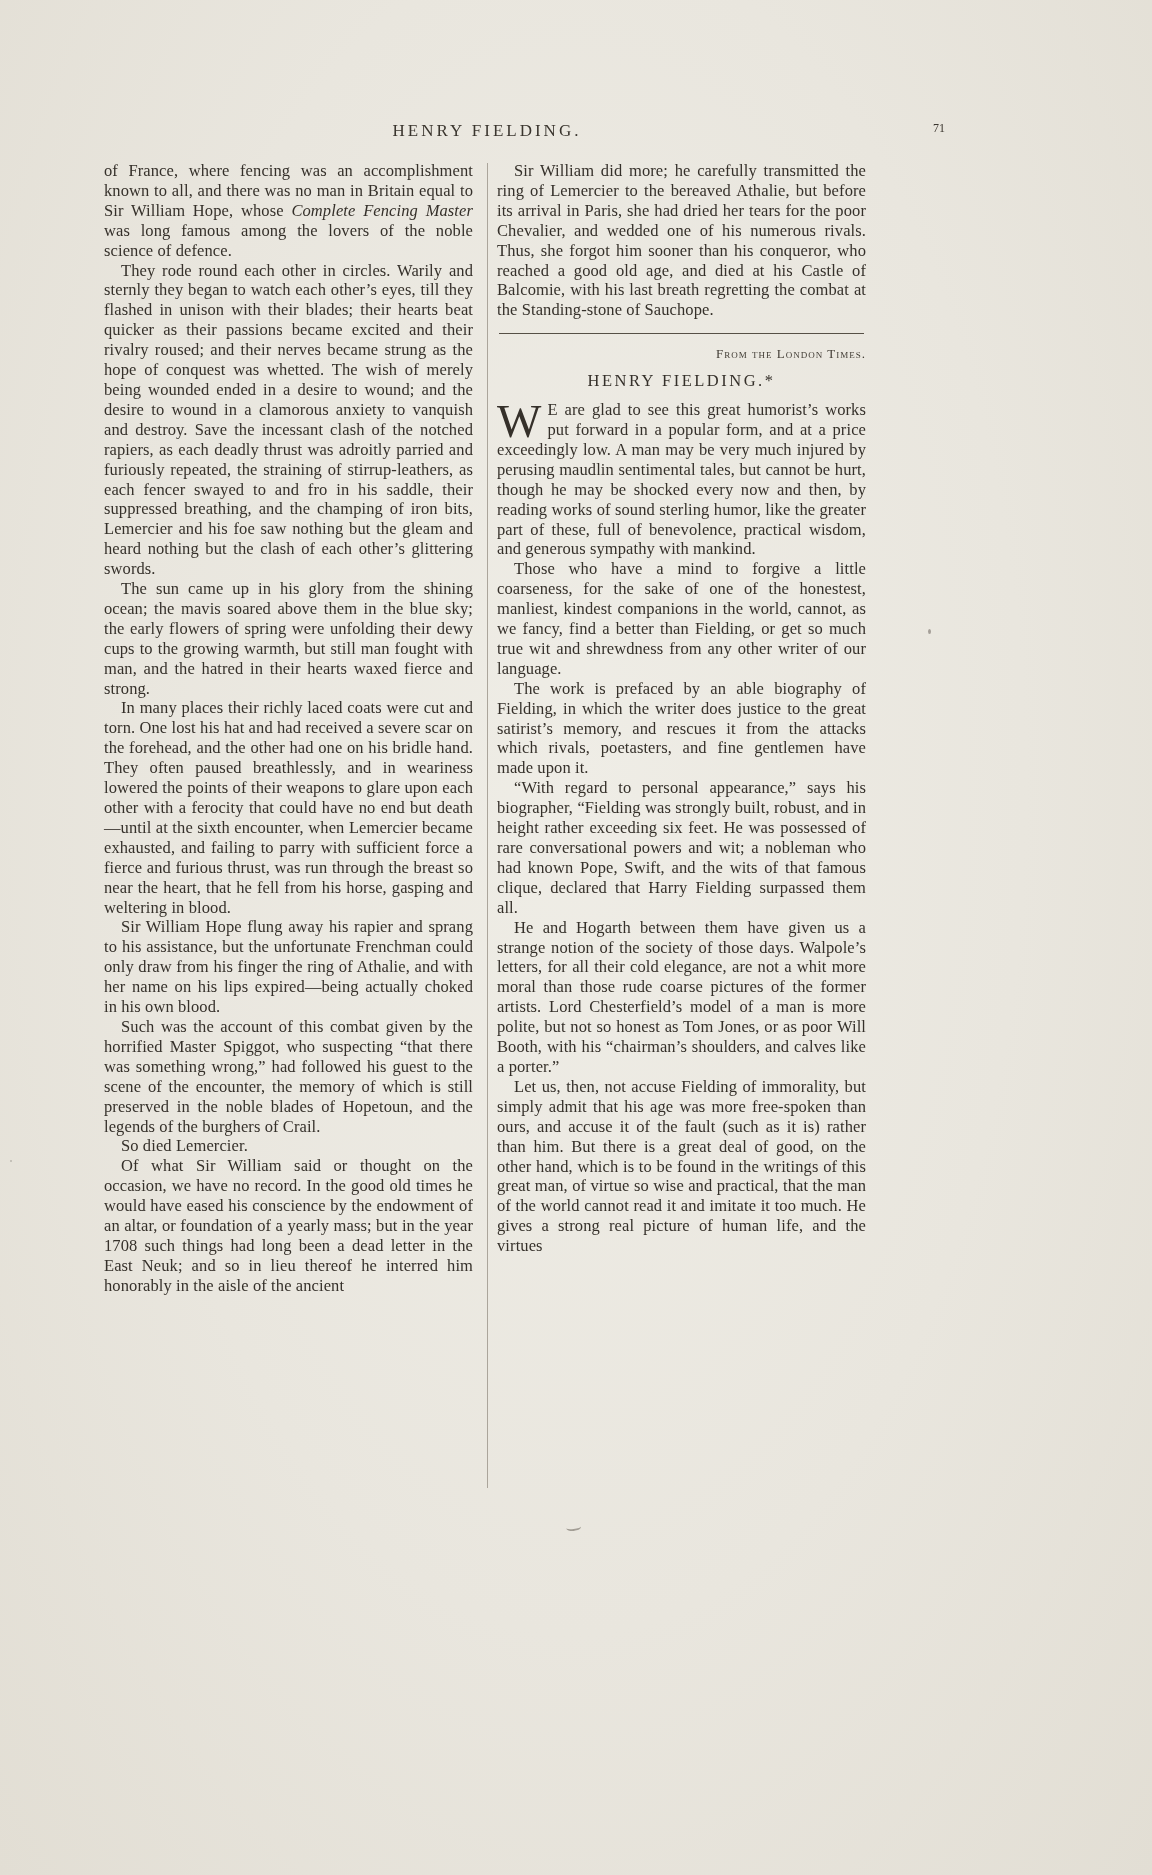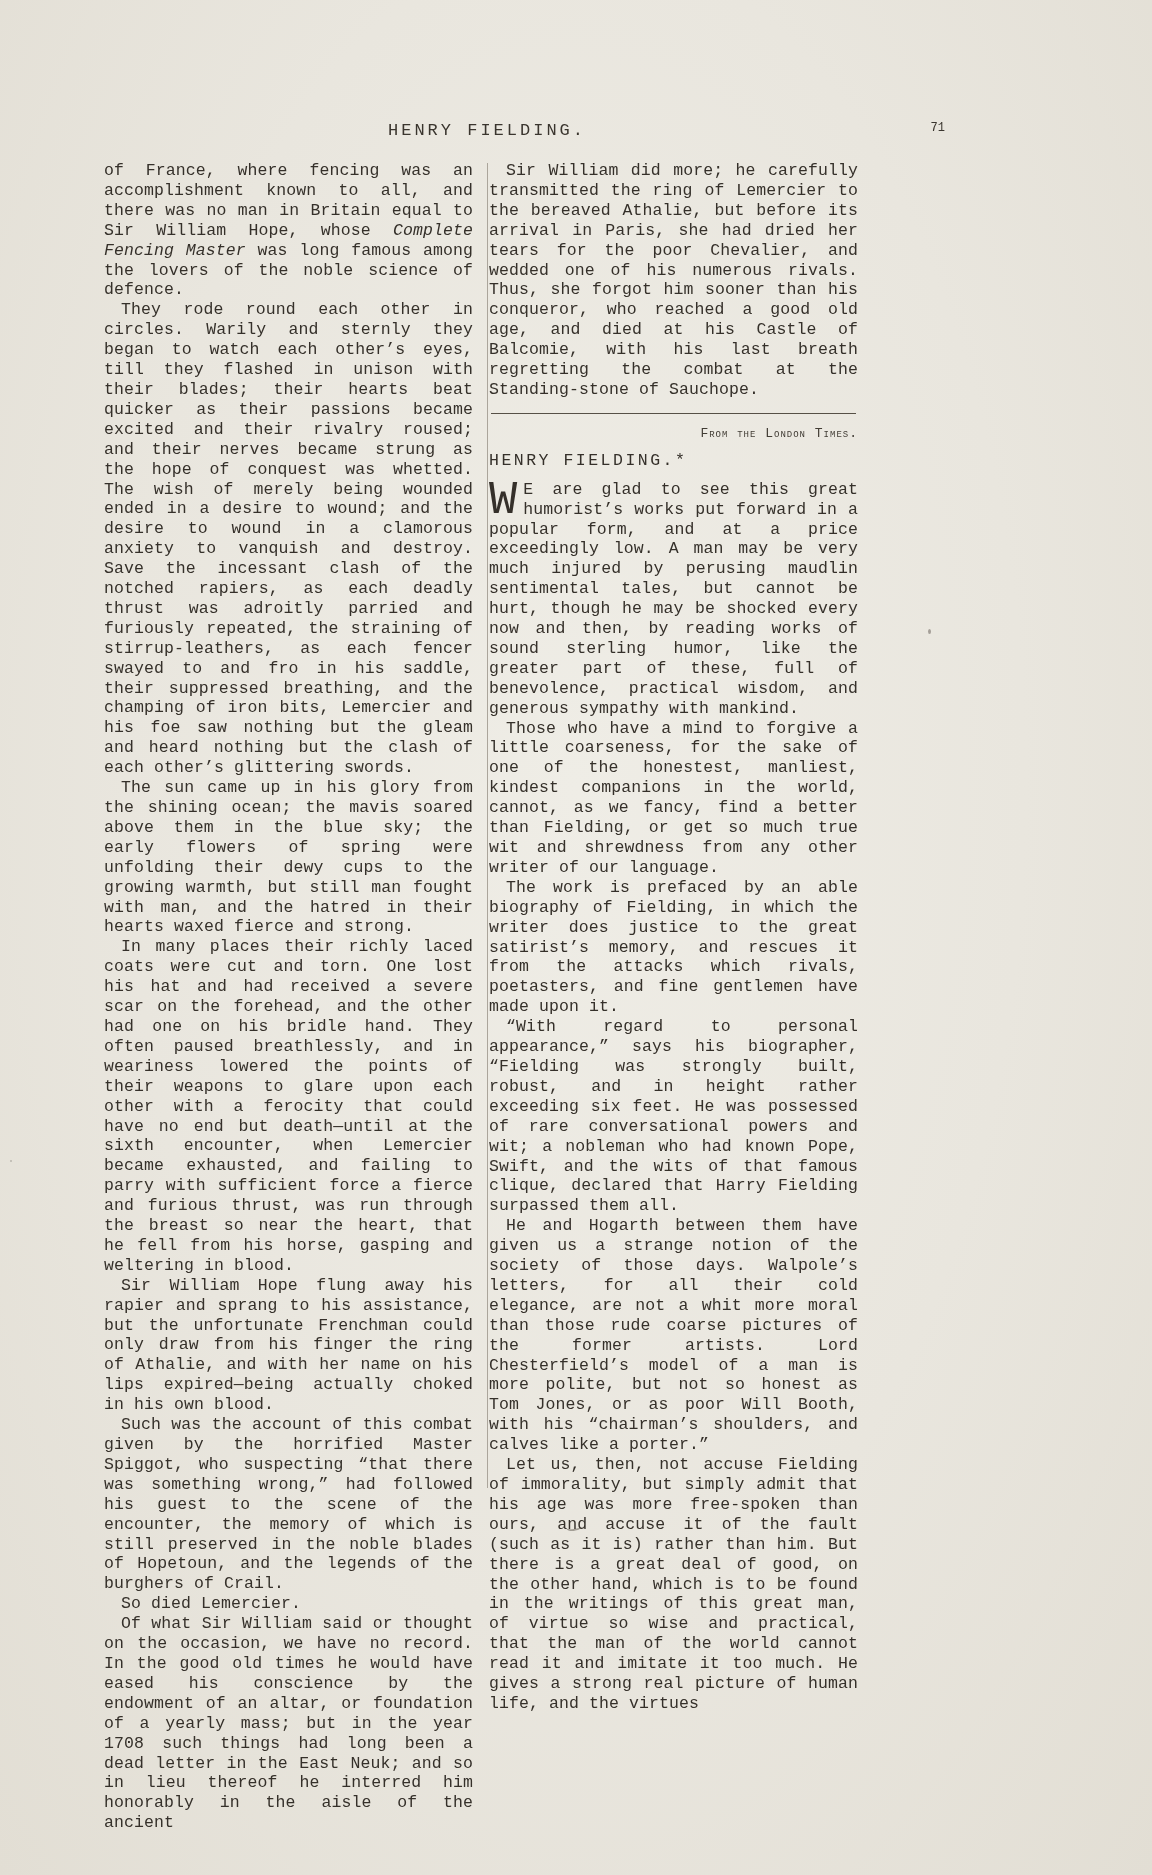--- a/index.html
+++ b/index.html
@@ -5,21 +5,21 @@
   * { box-sizing: border-box; }
   html, body { margin: 0; padding: 0; background: #f4f2ec; }
 
   .page {
     position: relative;
     width: 1152px;
     height: 1875px;
     margin: 0 auto;
     background: #ebe8e0;
     background-image: radial-gradient(ellipse at 50% 42%, #efede6 0%, #e9e6de 55%, #e2ded4 100%);
-    font-family: Liberation Mono, monospace;
+    font-family: Liberation Serif, serif;
     color: #35302a;
     overflow: hidden;
     padding-left: 36px;
   }
 
   .running-head {
     position: absolute;
     top: 121px;
     left: 104px;
     width: 766px;
@@ -38,21 +38,21 @@
     font-size: 12px;
     color: #3a352e;
   }
 
   .columns {
     position: absolute;
     top: 161px;
     left: 104px;
     width: 766px;
     display: flex;
-    gap: 16px;
+    gap: 24px;
   }
 
   .col {
     width: 369px;
     font-size: 16.5px;
     line-height: 19.9px;
     text-align: justify;
     letter-spacing: 0.1px;
   }
 
@@ -79,21 +79,21 @@
   .article-source {
     text-align: right;
     font-size: 13px;
     font-variant: small-caps;
     letter-spacing: 1px;
     color: #413c34;
     margin: 0 0 7px 0;
   }
 
   .article-title {
-    text-align: left;
+    text-align: center;
     font-size: 16.5px;
     font-weight: normal;
     letter-spacing: 2.5px;
     margin: 0 0 9px 0;
     color: #35302a;
   }
 
   .dropcap {
     float: left;
     font-size: 47px;

